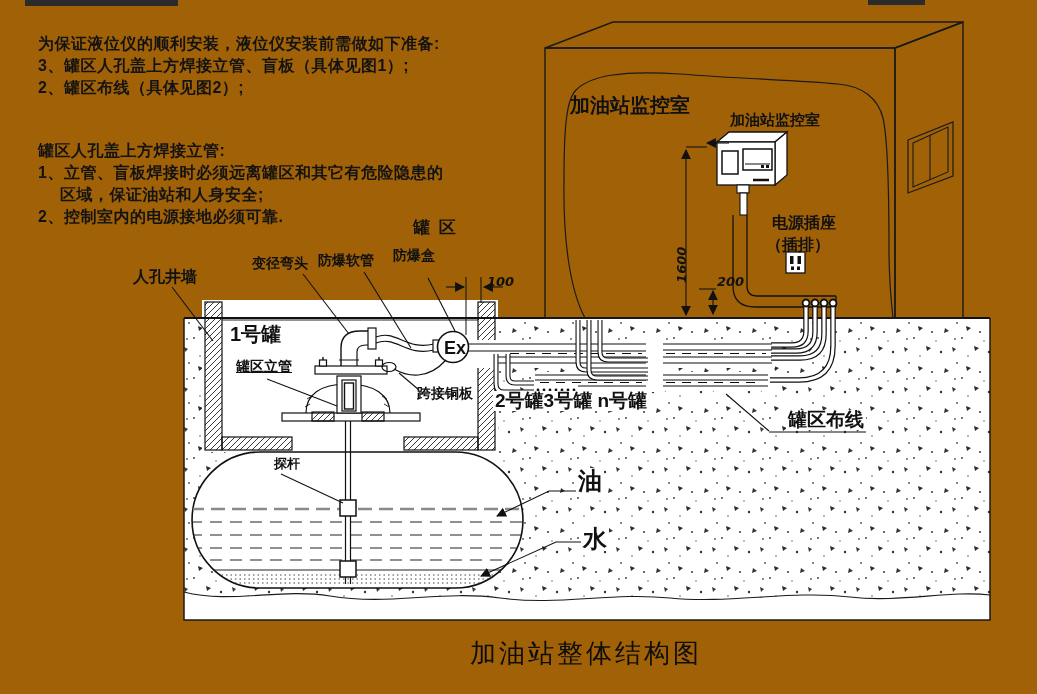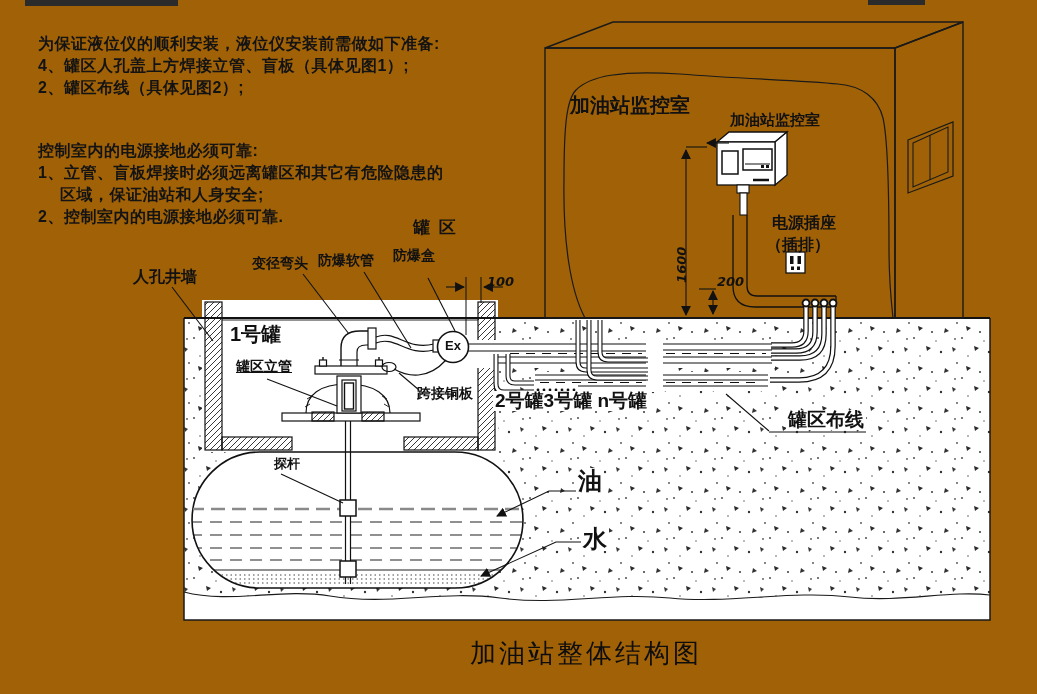--- a/index.html
+++ b/index.html
@@ -249,40 +249,40 @@
       <path d="M576,491 H549 L497,516" marker-end="url(#arr)"></path>
       <path d="M581,542 H556 L481,576" marker-end="url(#arr)"></path>
       <path d="M726,394 L769,431 M769,432 H866"></path>
     </g>
   </svg>
 
   <div class="bar" style="left:25px;top:0;width:153px;height:6px"></div>
   <div class="bar" style="left:868px;top:0;width:57px;height:5px"></div>
 
   <div class="note" style="left:38px;top:34px">为保证液位仪的顺利安装，液位仪安装前需做如下准备:</div>
-  <div class="note" style="left:38px;top:56px">4、罐区人孔盖上方焊接立管、盲板（具体见图1）;</div>
+  <div class="note" style="left:38px;top:56px">3、罐区人孔盖上方焊接立管、盲板（具体见图1）;</div>
   <div class="note" style="left:38px;top:78px">2、罐区布线（具体见图2）;</div>
 
-  <div class="note" style="left:38px;top:141px">控制室内的电源接地必须可靠:</div>
+  <div class="note" style="left:38px;top:141px">罐区人孔盖上方焊接立管:</div>
   <div class="note" style="left:38px;top:163px">1、立管、盲板焊接时必须远离罐区和其它有危险隐患的</div>
   <div class="note" style="left:60px;top:185px">区域，保证油站和人身安全;</div>
   <div class="note" style="left:38px;top:207px">2、控制室内的电源接地必须可靠.</div>
 
   <div class="lbl" style="left:413px;top:219px;font-size:17px;letter-spacing:2px">罐 区</div>
 
   <div class="lbl" style="left:133px;top:269px;font-size:16px">人孔井墙</div>
   <div class="lbl" style="left:252px;top:256px;font-size:14px">变径弯头</div>
   <div class="lbl" style="left:318px;top:253px;font-size:14px">防爆软管</div>
   <div class="lbl" style="left:393px;top:248px;font-size:14px">防爆盒</div>
   <div class="lbl dim" style="left:487px;top:275px;font-size:13px">100</div>
 
   <div class="lbl" style="left:230px;top:324px;font-size:20px">1号罐</div>
   <div class="lbl u" style="left:236px;top:359px;font-size:14px">罐区立管</div>
   <div class="lbl" style="left:417px;top:386px;font-size:14px">跨接铜板</div>
-  <div class="lbl" style="left:440px;top:339px;width:26px;text-align:center;font-size:13px">Ex</div>
+  <div class="lbl" style="left:440px;top:339px;width:26px;text-align:right;font-size:18px">Ex</div>
   <div class="lbl wbg" style="left:493px;top:391px;font-size:19px">2号罐3号罐 n号罐</div>
   <div class="lbl" style="left:274px;top:457px;font-size:13px">探杆</div>
   <div class="lbl wbg" style="left:576px;top:468px;font-size:24px">油</div>
   <div class="lbl wbg" style="left:581px;top:526px;font-size:24px">水</div>
   <div class="lbl wbg" style="left:786px;top:410px;font-size:19px">罐区布线</div>
 
   <div class="lbl" style="left:570px;top:95px;font-size:20px">加油站监控室</div>
   <div class="lbl" style="left:730px;top:112px;font-size:15px">加油站监控室</div>
   <div class="lbl" style="left:772px;top:215px;font-size:16px">电源插座</div>
   <div class="lbl" style="left:766px;top:237px;font-size:16px">（插排）</div>

